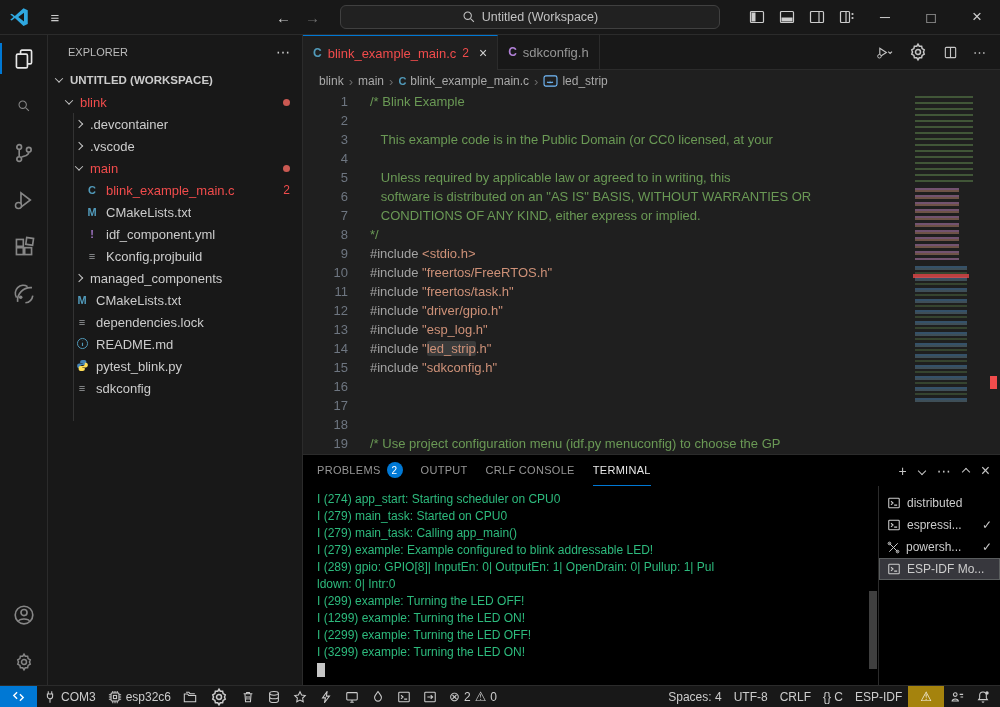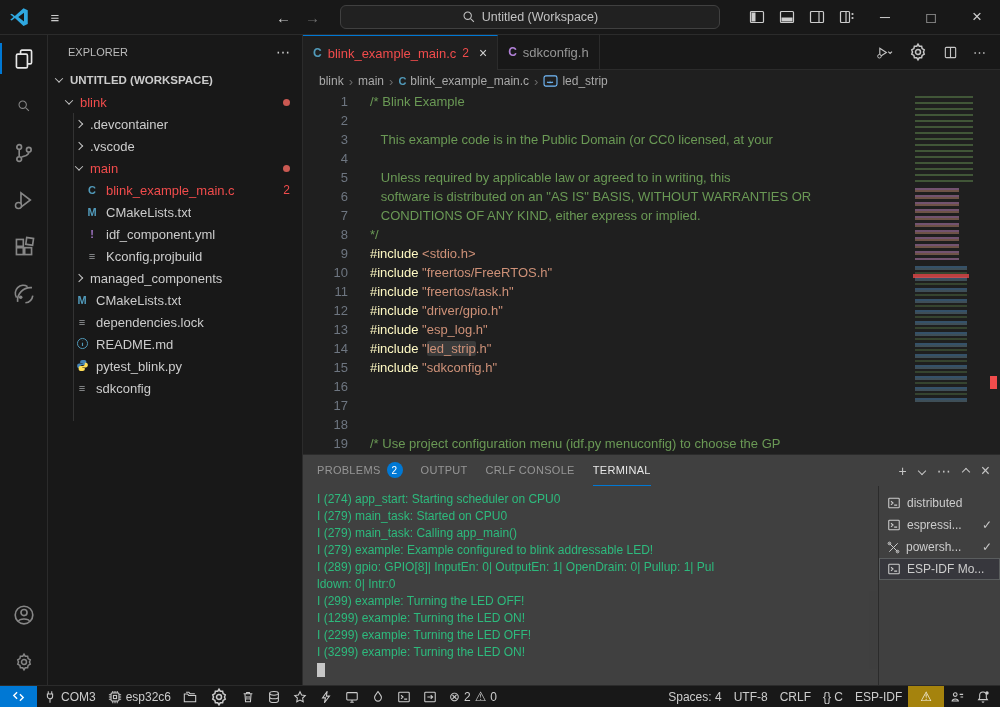--- a/index.html
+++ b/index.html
@@ -54,32 +54,32 @@
   .tab .tbadge{color:#f14c4c;font-size:12px}
   .tab .close{color:#d4d4d4;font-size:14px;margin-left:4px}
   #ed-actions{margin-left:auto;display:flex;align-items:center;gap:15px;padding-right:14px;color:#c5c5c5}
   #breadcrumb{height:22px;background:#1f1f1f;display:flex;align-items:center;gap:5px;padding-left:16px;font-size:12px;color:#a9a9a9}
   #breadcrumb .sep{color:#6a6a6a;font-size:13px}
   #breadcrumb .cicon{font-weight:bold;font-size:11px}
   #codearea{flex:1;position:relative;overflow:hidden;background:#1f1f1f}
   .cl{display:flex;height:19px;line-height:19px;font-family:"DejaVu Sans Mono",monospace;font-size:13px;white-space:pre}
   .cl .ln{width:45px;text-align:right;color:#6e7681;flex:none;padding-right:0}
   .cl .ct{padding-left:22px}
-  .cmt{color:#6a9955}.pp{color:#fef9c3}.str{color:#ce9178}.kw{color:#569cd6}.var{color:#9cdcfe}.fg{color:#d4d4d4}
+  .cmt{color:#6a9955}.pp{color:#a3a3a3}.str{color:#ce9178}.kw{color:#569cd6}.var{color:#9cdcfe}.fg{color:#d4d4d4}
   .hl{background:rgba(90,93,94,.45);border-radius:2px}
   #minimap{position:absolute;top:4px;right:13px;width:76px;height:312px}
   .mm{position:absolute;left:4px;right:8px}
   .mm1{top:0;height:86px;background:repeating-linear-gradient(180deg,rgba(106,153,85,.45) 0 2px,transparent 2px 6px);width:58px}
   .mm2{top:92px;height:72px;background:repeating-linear-gradient(180deg,rgba(197,134,192,.5) 0 2px,rgba(206,145,120,.45) 2px 4px,transparent 4px 7px);width:44px}
   .mm3{top:170px;height:136px;background:repeating-linear-gradient(180deg,rgba(86,156,214,.4) 0 2px,rgba(156,220,254,.25) 2px 4px,transparent 4px 6px,rgba(106,153,85,.3) 6px 8px,transparent 8px 11px);width:52px}
   .mm-red{position:absolute;left:2px;top:178px;width:56px;height:4px;background:rgba(241,76,76,.75)}
   #ovruler{position:absolute;top:0;right:0;width:12px;height:100%}
   #ovruler .err-mark{position:absolute;top:284px;right:3px;width:7px;height:13px;background:#f14c4c}
   
-  #panel{height:231px;background:#404040;border-top:1px solid #2b2b2b;display:flex;flex-direction:column}
+  #panel{height:231px;background:#000000;border-top:1px solid #2b2b2b;display:flex;flex-direction:column}
   #panel-head{height:31px;display:flex;align-items:center;padding:0 10px 0 14px}
   .ptab{font-size:11px;letter-spacing:.3px;color:#969696;margin-right:18px;height:100%;display:flex;align-items:center;gap:6px;cursor:pointer;border-bottom:1px solid transparent}
   .ptab.active{color:#e7e7e7;border-bottom:1px solid #0078d4}
   .pbadge{background:#0078d4;color:#fff;font-size:10px;min-width:16px;height:16px;border-radius:8px;display:flex;align-items:center;justify-content:center;padding:0 4px}
   #panel-actions{margin-left:auto;display:flex;align-items:center;gap:12px;color:#c5c5c5;font-size:14px}
   .pchev{width:6px;height:6px;border-right:1.2px solid #c5c5c5;border-bottom:1.2px solid #c5c5c5;display:inline-block}
   .pchev.d{transform:rotate(45deg)}
   .pchev.u{transform:rotate(-135deg);margin-top:3px}
   #panel-body{flex:1;display:flex;min-height:0}
   #term-out{flex:1;padding:5px 0 0 14px;font-family:"DejaVu Sans Mono",monospace;font-size:12px;line-height:17px;color:#2dba7d;white-space:pre;overflow:hidden}

